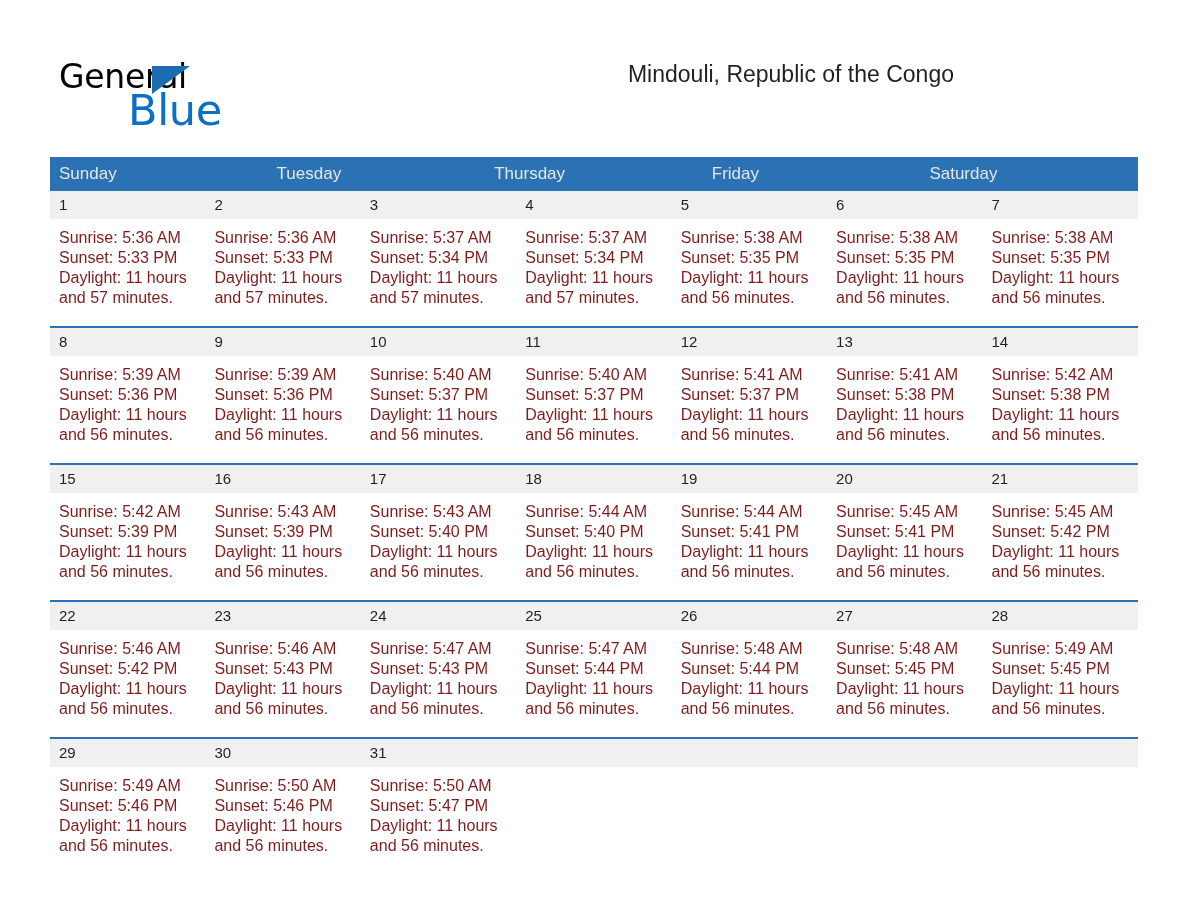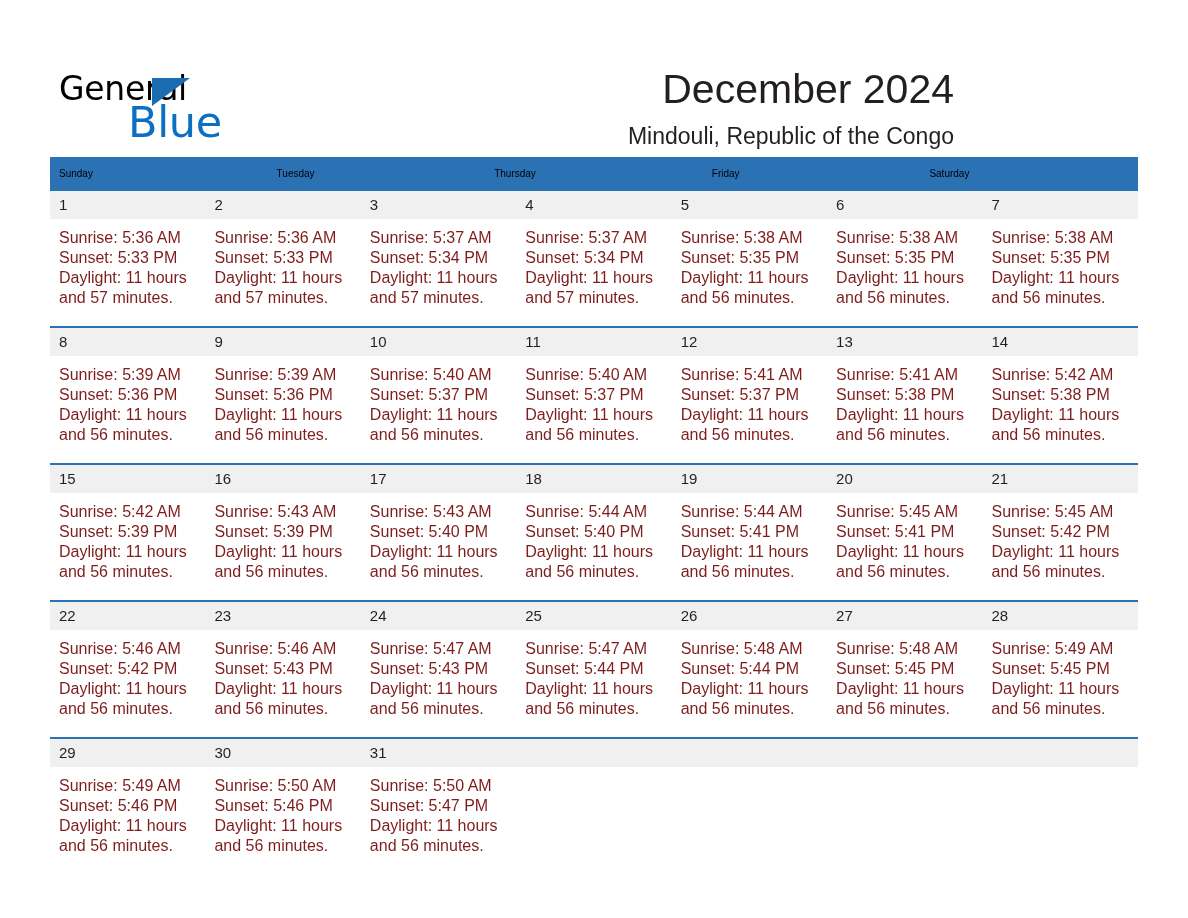--- a/index.html
+++ b/index.html
@@ -19,21 +19,21 @@
     position: relative;
     width: 1188px;
     height: 918px;
     box-sizing: border-box;
   }
 
   
   .header {
     position: absolute;
     left: 0;
-    top: 16px;
+    top: 4px;
     width: 1004px;
     height: 150px;
   }
 
   .logo {
     position: absolute;
     left: 59px;
     top: 54px;
     width: 260px;
     height: 80px;
@@ -102,22 +102,22 @@
 
   .weekdays {
     display: flex;
     width: 100%;
     background: #2b72b4;
   }
   .weekday {
     flex: 1 1 0;
     box-sizing: border-box;
     padding: 7px 0 8px 9px;
-    color: #000000;
-    font-size: 10px;
+    color: #e5e5e5;
+    font-size: 17px;
     line-height: 19px;
     font-weight: 400;
   }
 
   .week-row {
     display: flex;
     width: 100%;
     border-top: 2px solid #2b72b4;
   }
   .week-row.first {
@@ -163,21 +163,20 @@
 
   <div class="header">
 
     <div class="logo">
       <span class="logo-general">General</span>
       <span class="logo-triangle"></span>
       <span class="logo-blue">Blue</span>
     </div>
 
     <div class="title-block">
-      <div class="month-title">December 2024</div>
       <div class="location-subtitle">Mindouli, Republic of the Congo</div>
     </div>
 
   </div>
 
   <div class="calendar">
     <div class="weekdays">
         <div class="weekday">Sunday</div>
         <div class="weekday">Tuesday</div>
         <div class="weekday">Thursday</div>

